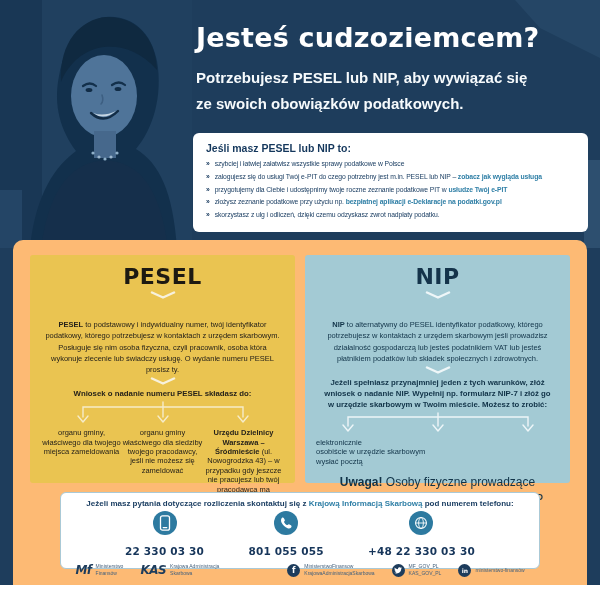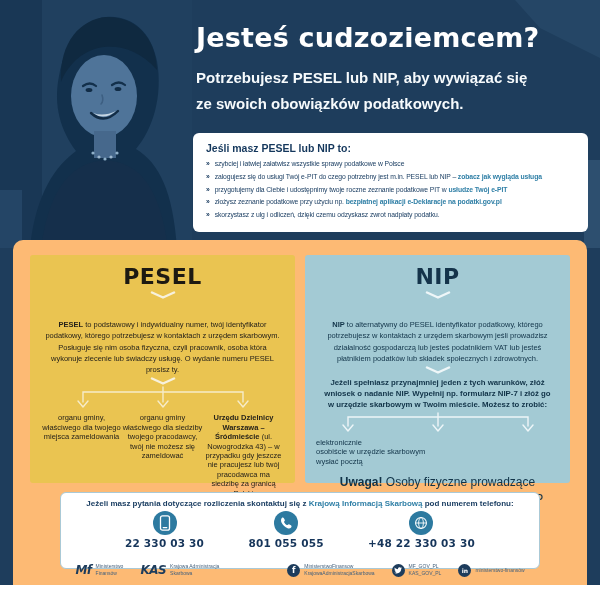--- a/index.html
+++ b/index.html
@@ -64,21 +64,21 @@
 
   
   .contact-box{
     position:absolute;left:47px;top:252px;width:480px;height:77px;
     box-sizing:border-box;border:1.5px solid #aac9d6;border-radius:6px;
     background:#ffffff;padding:6px 8px 20px;text-align:center;
   }
   .contact-line{margin:0;font-size:8px;color:#1c3f63;font-weight:bold;}
   .contact-line .plain{font-weight:bold;}
   .phones{display:flex;justify-content:space-between;padding:3px 56px 0;}
-  .phone-item{display:flex;flex-direction:column;align-items:center;gap:2px;}
+  .phone-item{display:flex;flex-direction:column;align-items:center;gap:10px;}
   .phone-circle{
     width:24px;height:24px;border-radius:50%;background:#2d7aa0;
     display:flex;align-items:center;justify-content:center;color:#fff;
   }
   .phone-number{
     font-family:"DejaVu Sans",sans-serif;font-size:10.5px;font-weight:bold;
     color:#16355a;letter-spacing:.2px;
   }
   .contact-outro{margin:3px 0 0;font-size:8px;color:#1c3f63;}
 
@@ -170,27 +170,28 @@
 
     <section class="panel panel-pesel">
       <h2 class="panel-title">PESEL</h2>
       <svg class="chev" width="26" height="8" viewBox="0 0 26 8">
         <path d="M2 1.5 L13 6.5 L24 1.5" stroke="#f7f1dd" stroke-width="2.4" fill="none" stroke-linecap="round" stroke-linejoin="round"></path>
       </svg>
       <p class="panel-desc"><b>PESEL</b><span> to podstawowy i indywidualny numer, twój identyfikator podatkowy, którego potrzebujesz w kontaktach z urzędem skarbowym. Posługuje się nim osoba fizyczna, czyli pracownik, osoba która wykonuje zlecenie lub świadczy usługę. O wydanie numeru PESEL prosisz ty.</span></p>
       <svg class="chev" width="26" height="8" viewBox="0 0 26 8">
         <path d="M2 1.5 L13 6.5 L24 1.5" stroke="#f7f1dd" stroke-width="2.4" fill="none" stroke-linecap="round" stroke-linejoin="round"></path>
       </svg>
+      <p class="panel-lead">Wniosek o nadanie numeru PESEL składasz do:</p>
       <svg class="branch" width="216" height="26" viewBox="0 0 216 26">
         <path d="M108 1 V6 M108 6 H28 V16 M108 6 V16 M108 6 H188 V16" stroke="#f6ecc9" stroke-width="1.4" fill="none" stroke-linecap="round"></path>
         <path d="M23 15 L28 21 L33 15 M103 15 L108 21 L113 15 M183 15 L188 21 L193 15" stroke="#f6ecc9" stroke-width="1.4" fill="none" stroke-linecap="round" stroke-linejoin="round"></path>
       </svg>
       <div class="option-cols">
         <div><span>organu gminy, właściwego dla twojego miejsca zameldowania</span></div>
-        <div><span>organu gminy właściwego dla siedziby twojego pracodawcy, twój nie możesz się zameldować</span></div>
+        <div><span>organu gminy właściwego dla siedziby twojego pracodawcy, jeśli nie możesz się zameldować</span></div>
         <div><b>Urzędu Dzielnicy Warszawa – Śródmieście</b><span> (ul. Nowogrodzka 43) – w przypadku gdy jeszcze nie pracujesz lub twój pracodawca ma siedzibę za granicą Polski</span></div>
       </div>
     </section>
 
     <section class="panel panel-nip">
       <h2 class="panel-title">NIP</h2>
       <svg class="chev" width="26" height="8" viewBox="0 0 26 8">
         <path d="M2 1.5 L13 6.5 L24 1.5" stroke="#eef6f8" stroke-width="2.4" fill="none" stroke-linecap="round" stroke-linejoin="round"></path>
       </svg>
       <p class="panel-desc"><b>NIP</b><span> to alternatywny do PESEL identyfikator podatkowy, którego potrzebujesz w kontaktach z urzędem skarbowym jeśli prowadzisz działalność gospodarczą lub jesteś podatnikiem VAT lub jesteś płatnikiem podatków lub składek społecznych i zdrowotnych.</span></p>

